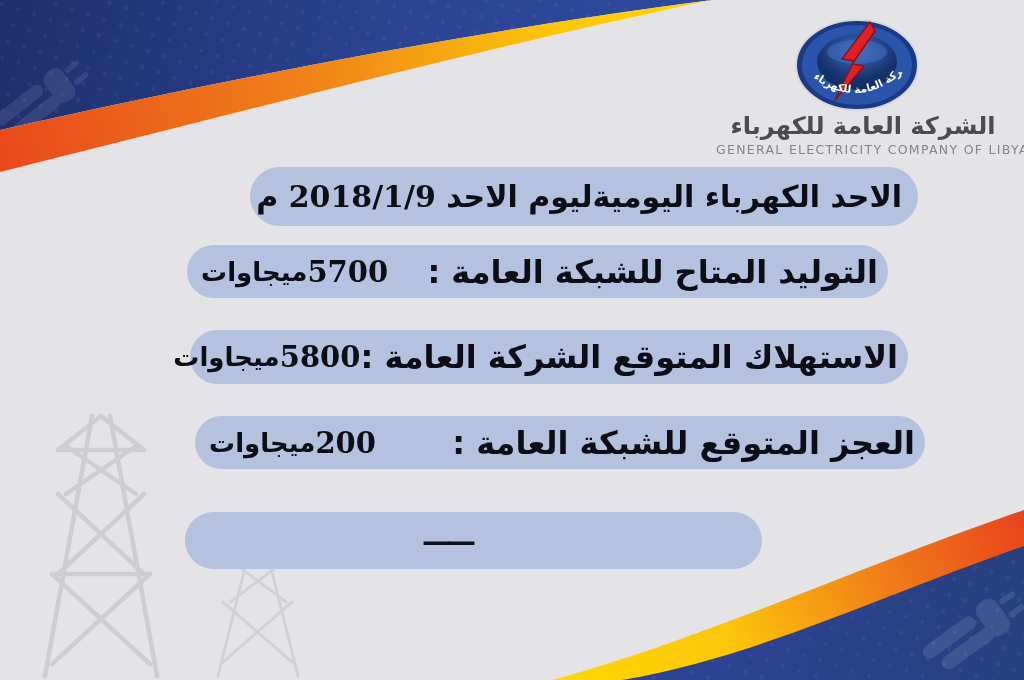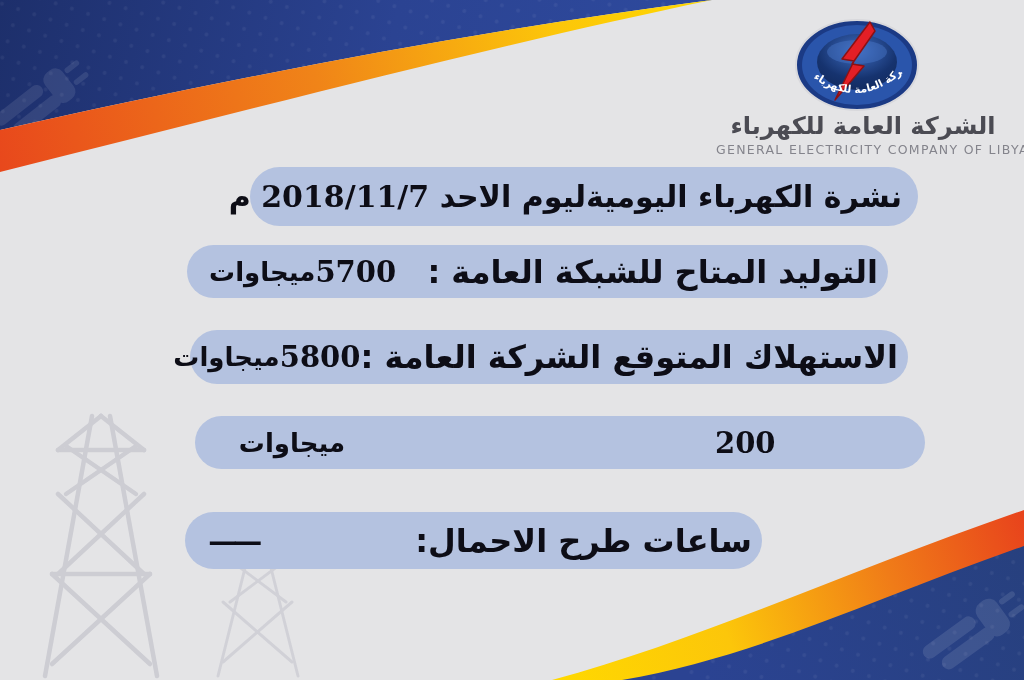--- a/index.html
+++ b/index.html
@@ -39,21 +39,21 @@
   .title-text{font-size:30px;font-weight:bold;white-space:nowrap;}
   .date-text{font-size:30px;font-weight:bold;white-space:nowrap;
     font-family:"DejaVu Serif","DejaVu Sans",serif;}
 
   .pill-row{justify-content:space-between;padding:0 10px 0 14px;box-sizing:border-box;}
   .row-label{font-size:32px;font-weight:bold;white-space:nowrap;}
   .row-value{
     font-family:"DejaVu Serif","DejaVu Sans",serif;
     font-size:29px;font-weight:bold;text-align:left;letter-spacing:0;
   }
-  .row-unit{font-size:26px;font-weight:bold;text-align:center;white-space:nowrap;margin-left:8px;}
+  .row-unit{font-size:26px;font-weight:bold;text-align:center;white-space:nowrap;}
 
   #row-1{left:187px;top:245px;width:701px;height:53px;}
   #row-2{left:190px;top:330px;width:718px;height:54px;}
   #row-3{left:195px;top:416px;width:730px;height:53px;}
   #row-4{left:185px;top:512px;width:577px;height:57px;}
   #row-1 .row-value,#row-2 .row-value,#row-3 .row-value{width:200px;}
   #row-1 .row-unit,#row-2 .row-unit,#row-3 .row-unit{width:150px;}
   #row-4 .row-value{width:330px;letter-spacing:-4px;}
   #row-4 .row-unit{width:2px;overflow:hidden;}
 </style>
@@ -160,38 +160,38 @@
     <textPath href="#logoArc" startOffset="6%">الشركة العامة للكهرباء</textPath>
   </text>
 </svg>
 
 <div id="company-block" class="abs">
   <div id="company-ar">الشركة العامة للكهرباء</div>
   <div id="company-en">GENERAL ELECTRICITY COMPANY OF LIBYA</div>
 </div>
 
 <div id="title-pill" class="pill">
-  <span class="title-text">نشرة الكهرباء اليومية</span>
-  <span class="date-text">ليوم الاحد 2018/11/7 م</span>
+  <span class="title-text">الاحد الكهرباء اليومية</span>
+  <span class="date-text">ليوم الاحد 2018/1/9 م</span>
 </div>
 
 <div id="row-1" class="pill pill-row">
   <span class="row-label">التوليد المتاح للشبكة العامة :</span>
   <span class="row-value">5700</span>
   <span class="row-unit">ميجاوات</span>
 </div>
 
 <div id="row-2" class="pill pill-row">
   <span class="row-label">الاستهلاك المتوقع الشركة العامة :</span>
   <span class="row-value">5800</span>
   <span class="row-unit">ميجاوات</span>
 </div>
 
 <div id="row-3" class="pill pill-row">
+  <span class="row-label">العجز المتوقع للشبكة العامة :</span>
   <span class="row-value">200</span>
   <span class="row-unit">ميجاوات</span>
 </div>
 
 <div id="row-4" class="pill pill-row">
-  <span class="row-label">ساعات طرح الاحمال:</span>
   <span class="row-value">——</span>
   <span class="row-unit"></span>
 </div>
 
 </body></html>

